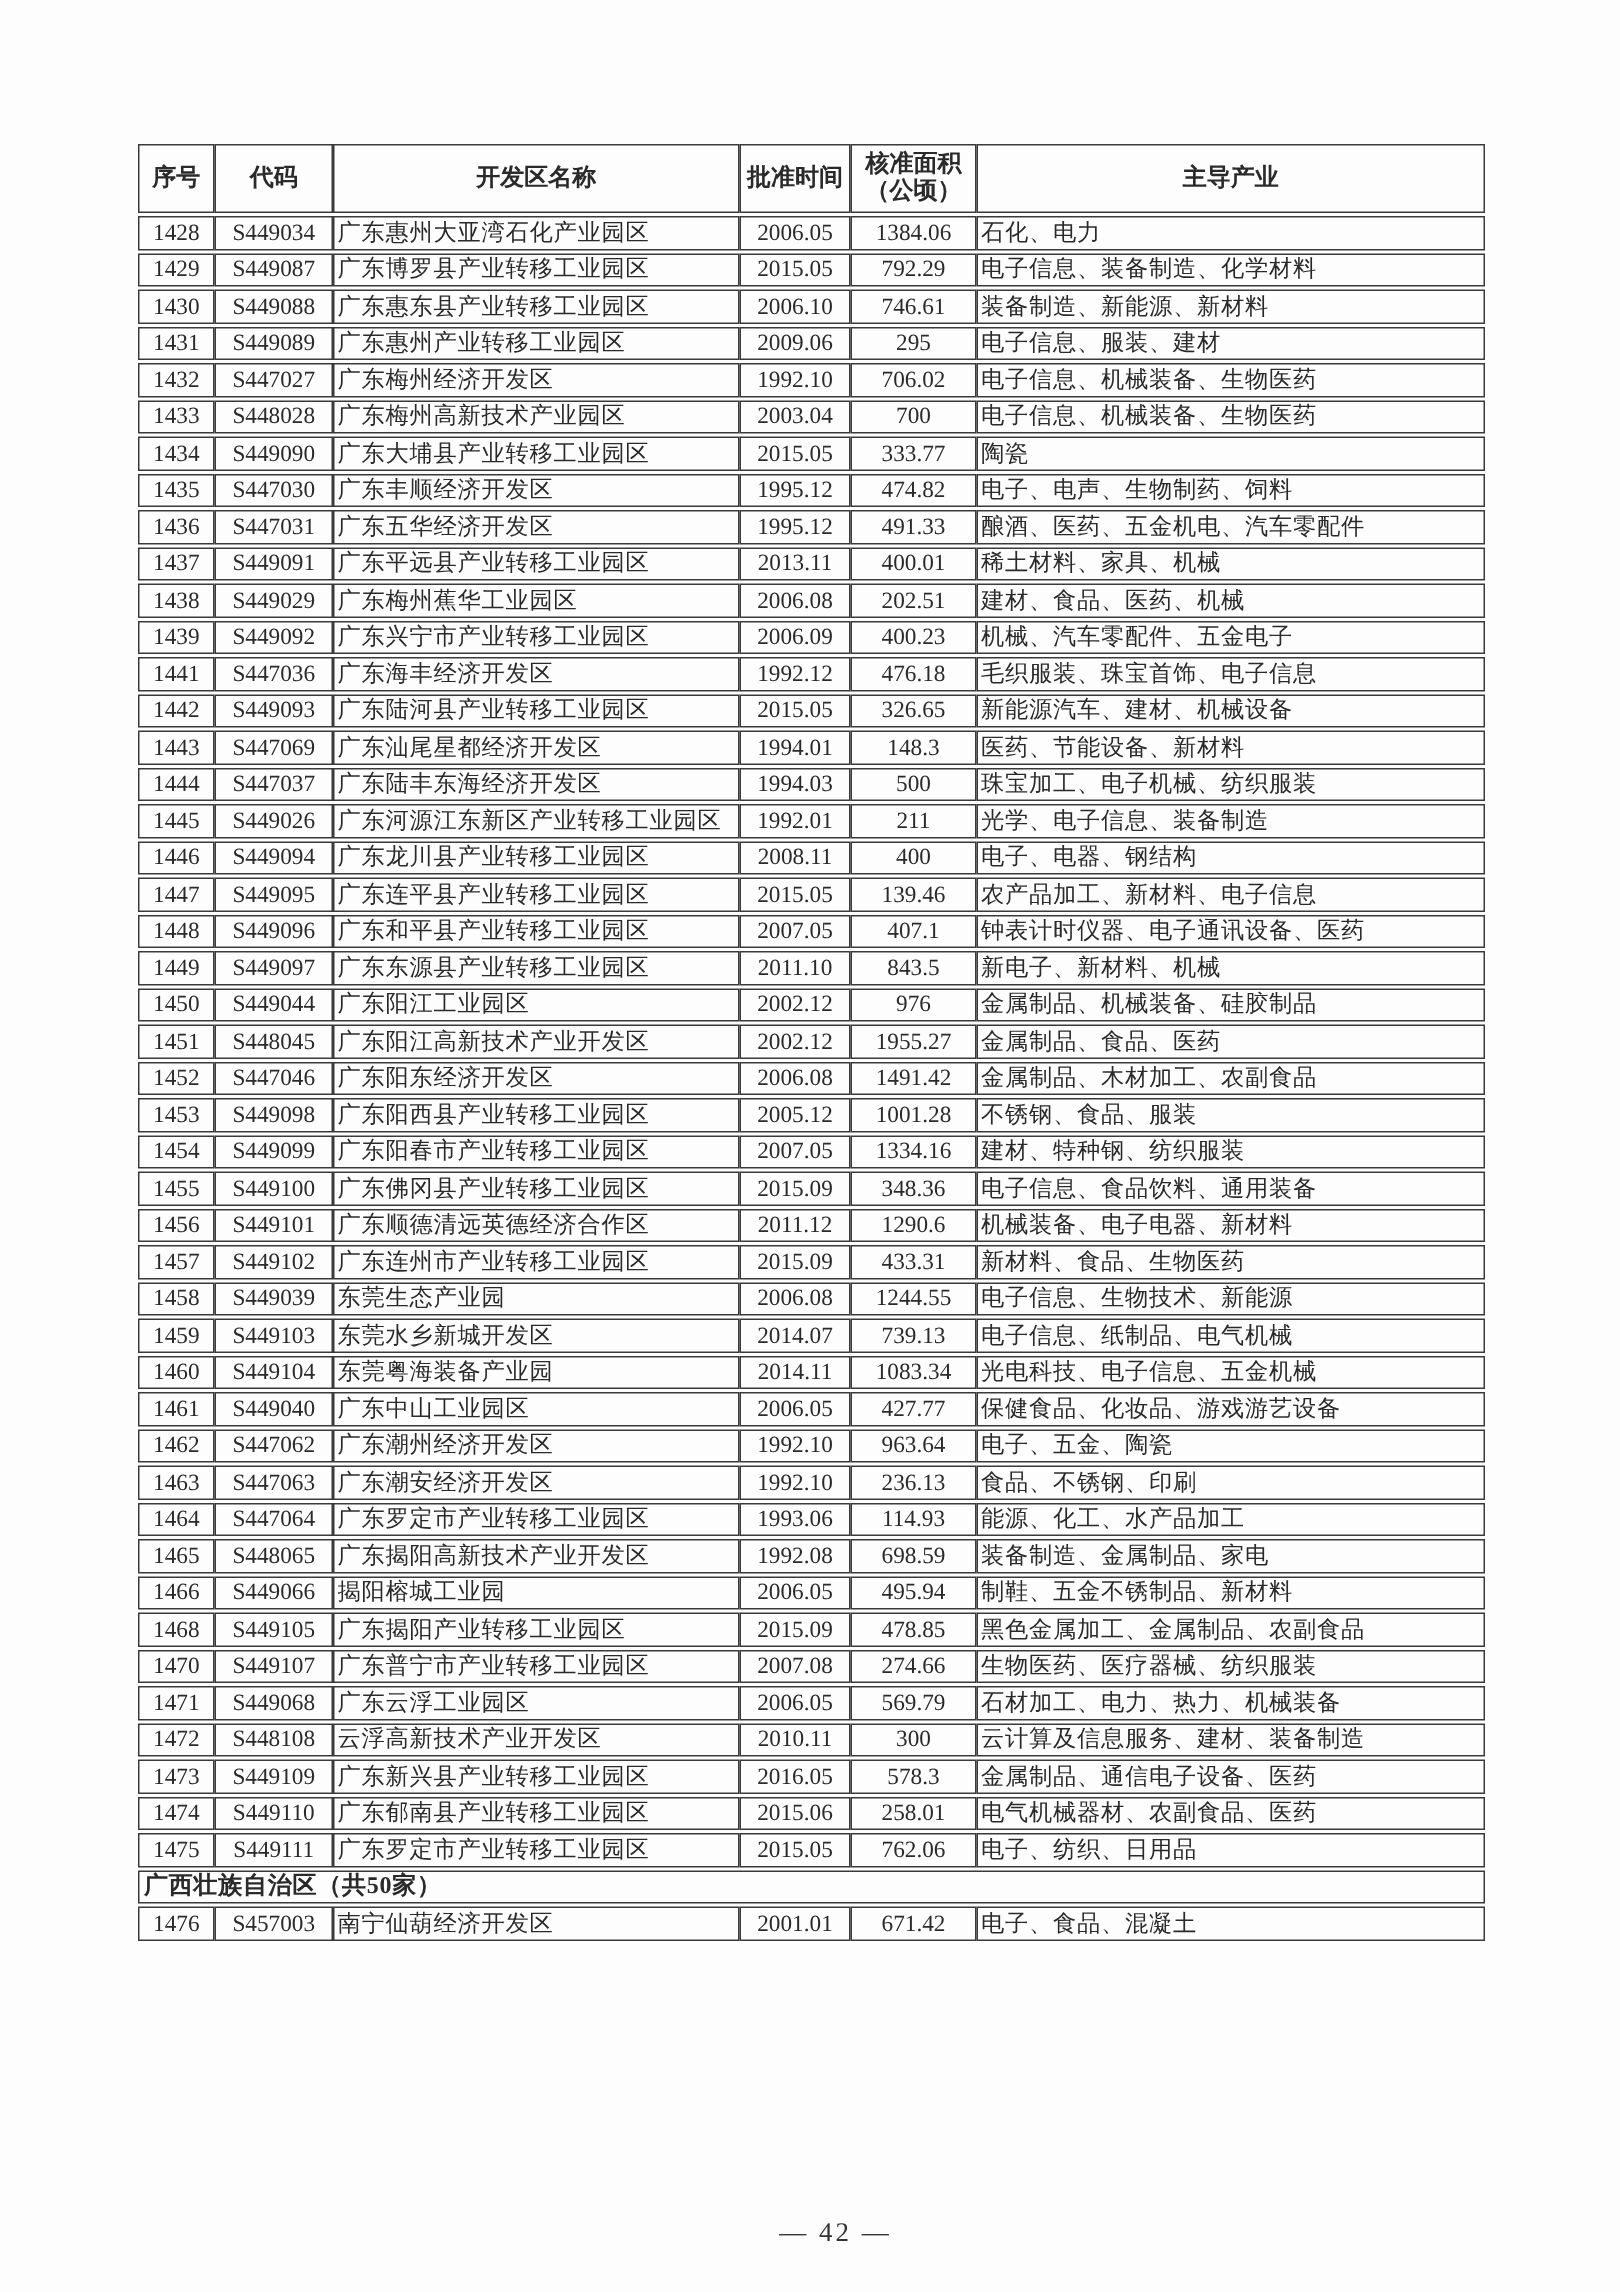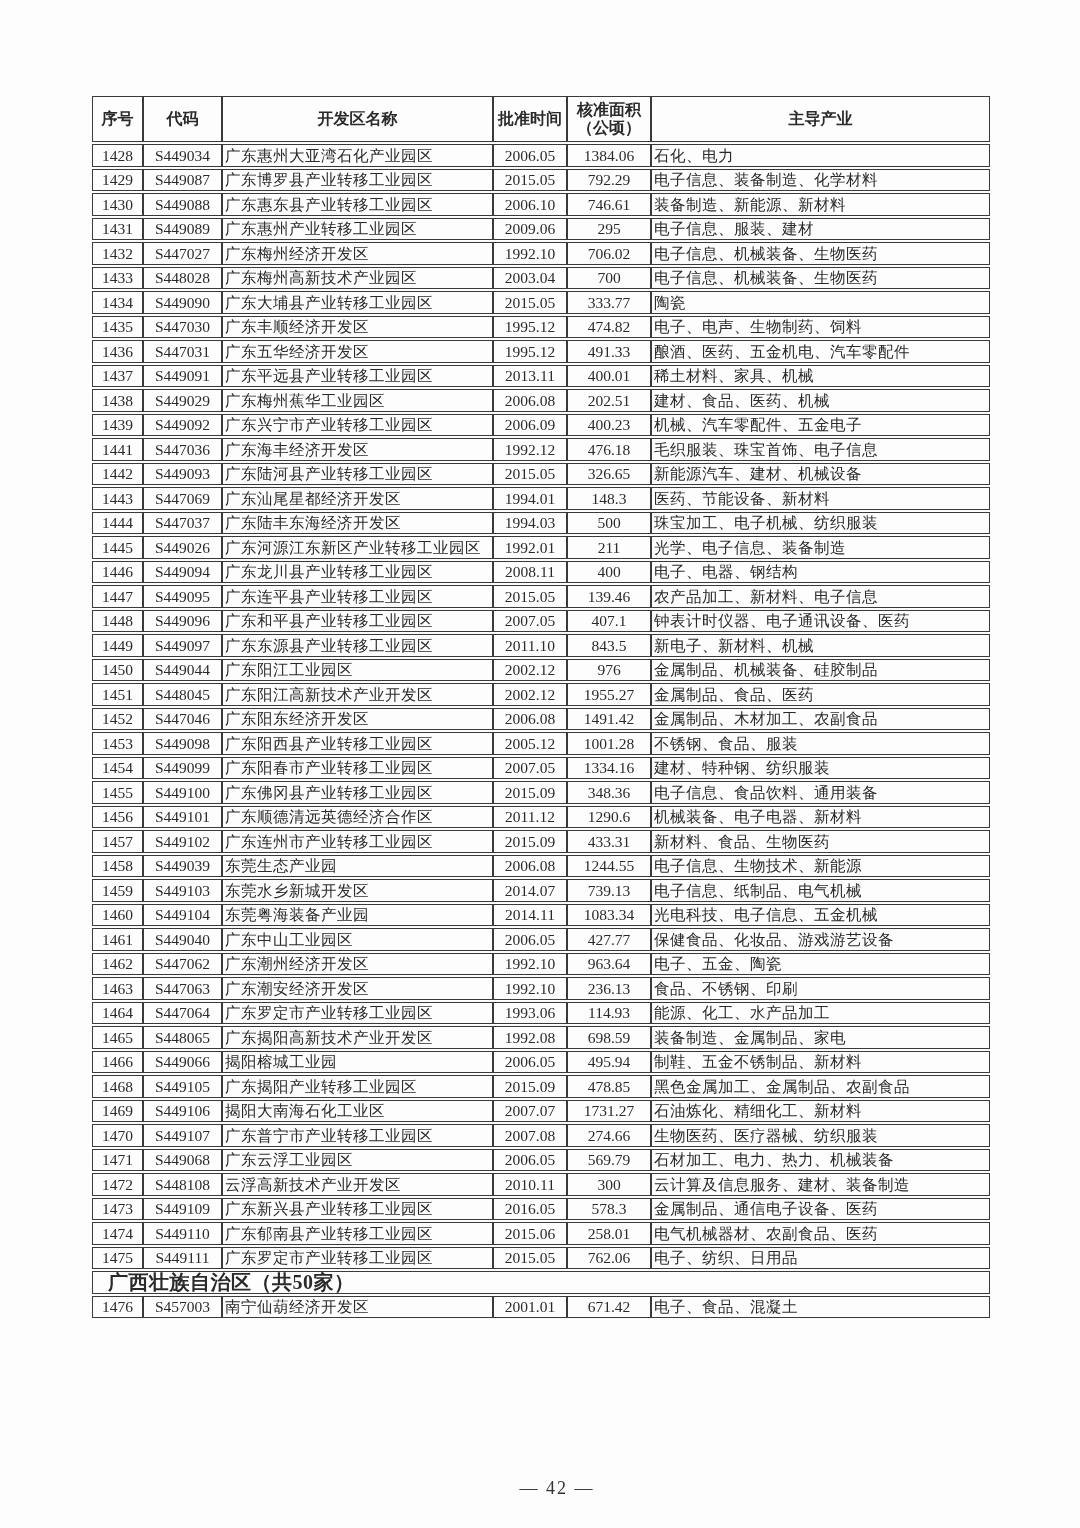--- a/index.html
+++ b/index.html
@@ -58,22 +58,22 @@
     vertical-align: middle;
     line-height: 1;
     padding: 0 2px;
   }
   td.c-no, td.c-code, td.c-date, td.c-area { text-align: center; }
   td.c-name { text-align: left; padding-left: 4px; letter-spacing: 0.5px; }
   td.c-ind  { text-align: left; padding-left: 5px; letter-spacing: 0.5px; }
   tr.section-row td {
     font-weight: bold;
     text-align: left;
-    padding-left: 15px;
-    font-size: 20px;
+    padding-left: 3px;
+    font-size: 16px;
     letter-spacing: 0.5px;
   }
   .page-footer {
     position: absolute;
     left: 0;
     top: 1478px;
     width: 100%;
     text-align: center;
     font-size: 18px;
     color: #333333;
@@ -452,28 +452,20 @@
 
   <tr class="data-row">
     <td class="c-no">1468</td>
     <td class="c-code">S449105</td>
     <td class="c-name">广东揭阳产业转移工业园区</td>
     <td class="c-date">2015.09</td>
     <td class="c-area">478.85</td>
     <td class="c-ind">黑色金属加工、金属制品、农副食品</td>
   </tr>
 
-  <tr class="data-row">
-    <td class="c-no">1469</td>
-    <td class="c-code">S449106</td>
-    <td class="c-name">揭阳大南海石化工业区</td>
-    <td class="c-date">2007.07</td>
-    <td class="c-area">1731.27</td>
-    <td class="c-ind">石油炼化、精细化工、新材料</td>
-  </tr>
 
   <tr class="data-row">
     <td class="c-no">1470</td>
     <td class="c-code">S449107</td>
     <td class="c-name">广东普宁市产业转移工业园区</td>
     <td class="c-date">2007.08</td>
     <td class="c-area">274.66</td>
     <td class="c-ind">生物医药、医疗器械、纺织服装</td>
   </tr>
 

